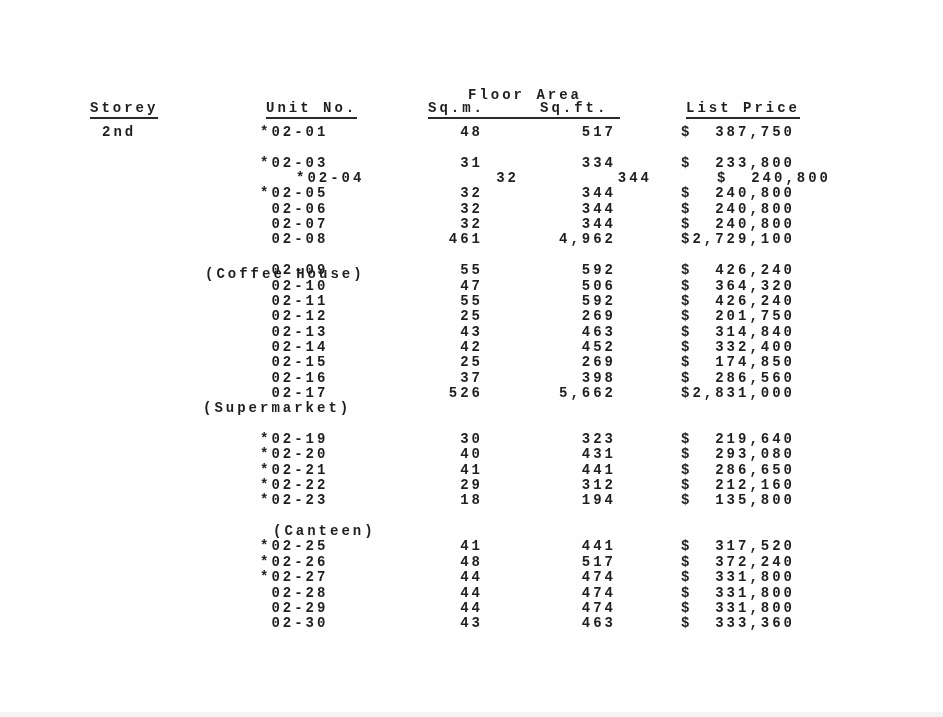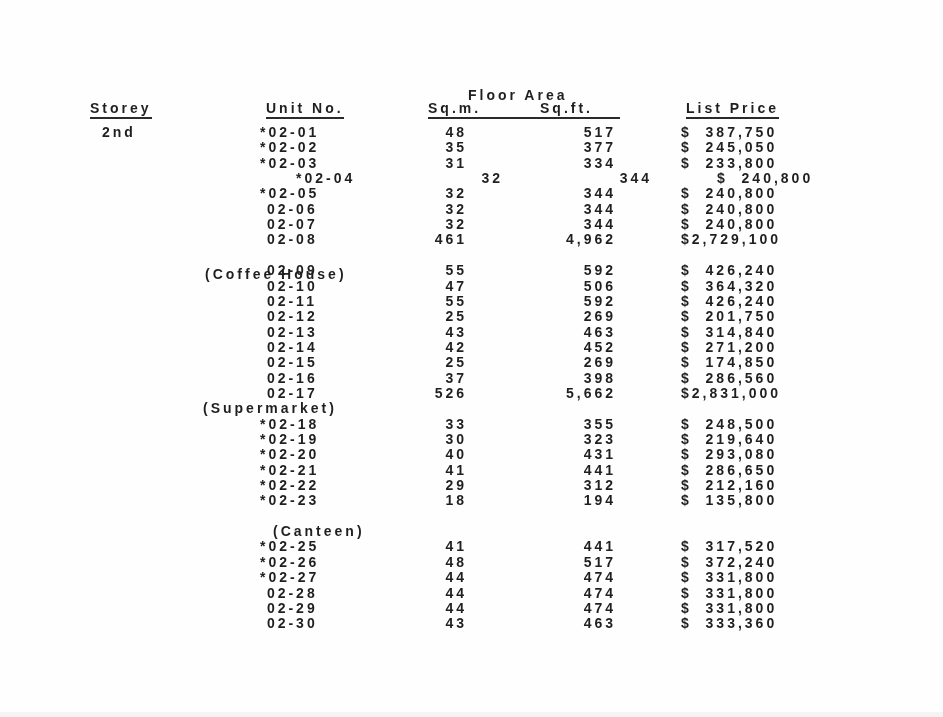--- a/index.html
+++ b/index.html
@@ -6,21 +6,21 @@
     margin: 0;
     padding: 0;
     background: #ffffff;
   }
   .page {
     position: relative;
     width: 943px;
     height: 717px;
     background: #fefefe;
     overflow: hidden;
-    font-family: Liberation Sans, sans-serif;
+    font-family: Liberation Mono, monospace;
     font-size: 14px;
     letter-spacing: 3px;
     color: #1f1f1f;
     font-weight: 700;
   }
   
   .scan-edge {
     position: absolute;
     left: 0; right: 0; bottom: 0;
     height: 5px;
@@ -67,21 +67,21 @@
     height: 717px;
   }
   .row {
     position: absolute;
     left: 0;
     width: 943px;
     height: 15px;
   }
   .cell { position: absolute; top: 0; }
   .cell.unit  { left: 260px; white-space: pre; }
-  .cell.sqm   { left: 364px; width: 103px; text-align: right; }
+  .cell.sqm   { left: 380px; width: 103px; text-align: right; }
   .cell.sqft  { left: 483px; width: 133px; text-align: right; }
   .cell.price { left: 681px; white-space: pre; }
   .cell.note  { white-space: pre; }
 </style>
 </head>
 <body>
 
 <div class="page">
 
   <div class="group-hdr">Floor Area</div>
@@ -100,26 +100,20 @@
 
   <div class="storey-val">2nd</div>
 
   <div class="tbody">
       <div class="row" style="top: 124px;">
         <span class="cell unit">*02-01</span>
         <span class="cell sqm">48</span>
         <span class="cell sqft">517</span>
         <span class="cell price">$  387,750</span>
       </div>
-      <div class="row" style="top: 139.35px;">
-        <span class="cell unit">*02-02</span>
-        <span class="cell sqm">35</span>
-        <span class="cell sqft">377</span>
-        <span class="cell price">$  245,050</span>
-      </div>
       <div class="row" style="top: 154.7px;">
         <span class="cell unit">*02-03</span>
         <span class="cell sqm">31</span>
         <span class="cell sqft">334</span>
         <span class="cell price">$  233,800</span>
       </div>
       <div class="row" style="top: 170.05px; margin-left: 36px;">
         <span class="cell unit">*02-04</span>
         <span class="cell sqm">32</span>
         <span class="cell sqft">344</span>
@@ -179,21 +173,21 @@
       <div class="row" style="top: 323.55px;">
         <span class="cell unit"> 02-13</span>
         <span class="cell sqm">43</span>
         <span class="cell sqft">463</span>
         <span class="cell price">$  314,840</span>
       </div>
       <div class="row" style="top: 338.9px;">
         <span class="cell unit"> 02-14</span>
         <span class="cell sqm">42</span>
         <span class="cell sqft">452</span>
-        <span class="cell price">$  271,200</span>
+        <span class="cell price">$  332,400</span>
       </div>
       <div class="row" style="top: 354.25px;">
         <span class="cell unit"> 02-15</span>
         <span class="cell sqm">25</span>
         <span class="cell sqft">269</span>
         <span class="cell price">$  174,850</span>
       </div>
       <div class="row" style="top: 369.6px; padding-left: 20px;">
         <span class="cell unit"> 02-16</span>
         <span class="cell sqm">37</span>
@@ -202,26 +196,20 @@
       </div>
       <div class="row" style="top: 384.95px;">
         <span class="cell unit"> 02-17</span>
         <span class="cell sqm">526</span>
         <span class="cell sqft">5,662</span>
         <span class="cell price">$2,831,000</span>
       </div>
       <div class="row" style="top: 400.3px;">
         <span class="cell note" style="left: 203px;">(Supermarket)</span>
       </div>
-      <div class="row" style="top: 415.65px;">
-        <span class="cell unit">*02-18</span>
-        <span class="cell sqm">33</span>
-        <span class="cell sqft">355</span>
-        <span class="cell price">$  248,500</span>
-      </div>
       <div class="row" style="top: 431px;">
         <span class="cell unit">*02-19</span>
         <span class="cell sqm">30</span>
         <span class="cell sqft">323</span>
         <span class="cell price">$  219,640</span>
       </div>
       <div class="row" style="top: 446.35px;">
         <span class="cell unit">*02-20</span>
         <span class="cell sqm">40</span>
         <span class="cell sqft">431</span>

